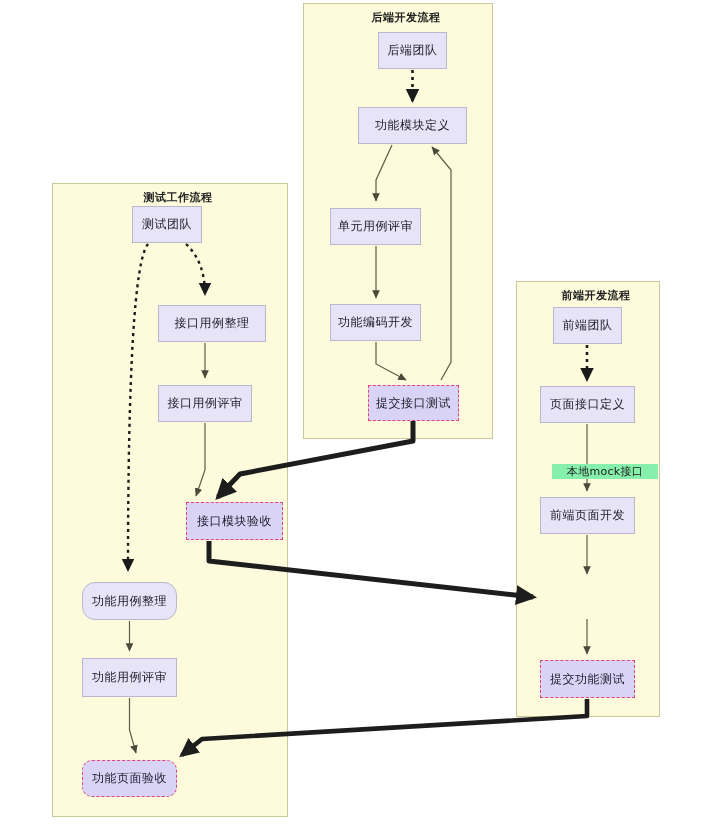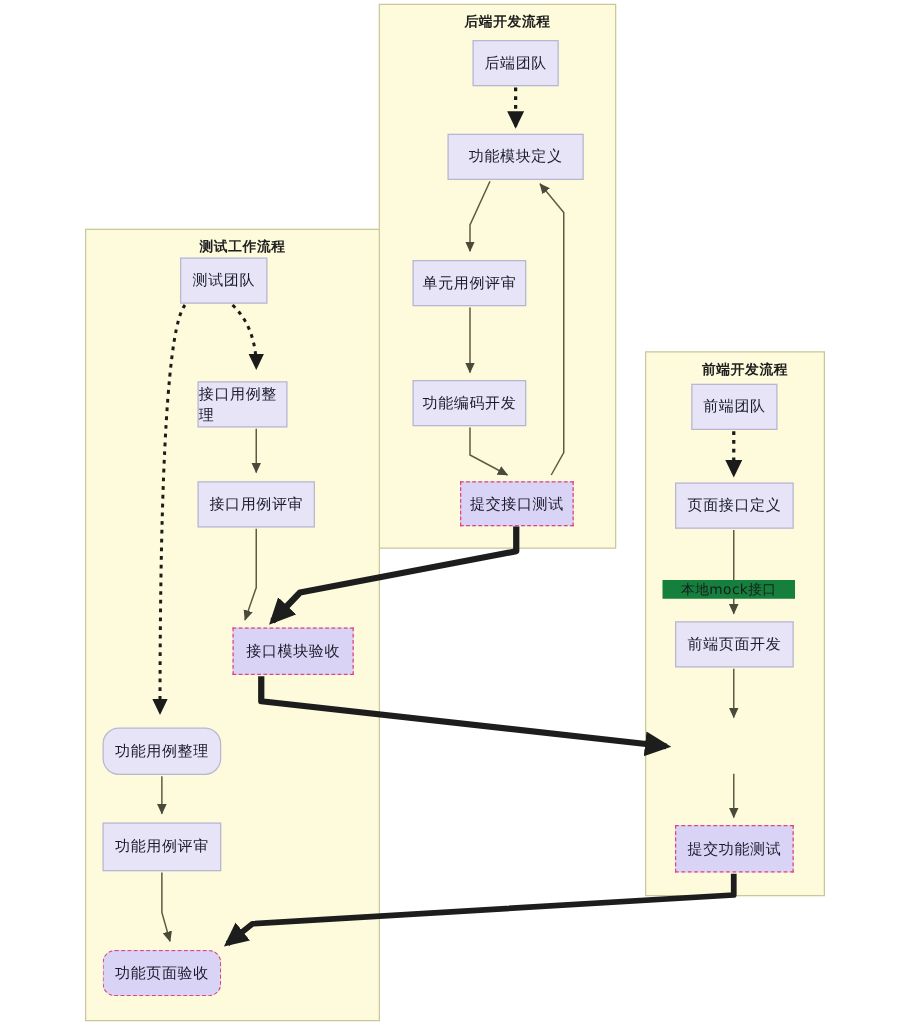--- a/index.html
+++ b/index.html
@@ -25,21 +25,21 @@
 </style>
 </head>
 <body>
 
 <div id="canvas">
 
   <div class="swimlane" style="left:303px;top:3px;width:190px;height:436px;">
     <div class="swimlane-title">后端开发流程</div>
   </div>
 
-  <div class="swimlane" style="left:52px;top:183px;width:236px;height:634px;margin-left:16px;">
+  <div class="swimlane" style="left:52px;top:183px;width:236px;height:634px;">
     <div class="swimlane-title">测试工作流程</div>
   </div>
 
   <div class="swimlane" style="left:516px;top:281px;width:144px;height:436px;">
     <div class="swimlane-title">前端开发流程</div>
   </div>
 
   <svg class="lines" viewBox="0 0 720 824" xmlns="http://www.w3.org/2000/svg">
     <defs>
       <marker id="ah-thin" markerWidth="9" markerHeight="9" refX="6.5" refY="3.2" orient="auto" markerUnits="strokeWidth">
@@ -103,25 +103,25 @@
   </div>
 
   <div class="node" style="left:330px;top:208px;width:91px;height:37px;">
     <span>单元用例评审</span>
   </div>
 
   <div class="node dashed" style="left:368px;top:385px;width:91px;height:36px;">
     <span>提交接口测试</span>
   </div>
 
-  <div class="node" style="left:144px;top:206px;width:70px;height:37px;">
+  <div class="node" style="left:132px;top:206px;width:70px;height:37px;">
     <span>测试团队</span>
   </div>
 
-  <div class="node" style="left:158px;top:305px;width:72px;height:37px;">
+  <div class="node" style="left:158px;top:305px;width:108px;height:37px;">
     <span>接口用例整理</span>
   </div>
 
   <div class="node" style="left:158px;top:385px;width:94px;height:37px;">
     <span>接口用例评审</span>
   </div>
 
   <div class="node dashed" style="left:165px;top:502px;width:97px;height:38px;margin-left:21px;">
     <span>接口模块验收</span>
   </div>
@@ -148,17 +148,17 @@
 
   <div class="node" style="left:540px;top:497px;width:95px;height:37px;">
     <span>前端页面开发</span>
   </div>
 
 
   <div class="node dashed" style="left:540px;top:660px;width:95px;height:38px;">
     <span>提交功能测试</span>
   </div>
 
-  <div class="edge-label" style="left:530px;top:464px;width:106px;background:#15803d;">
+  <div class="edge-label" style="left:552px;top:464px;width:106px;background:#86efac;">
     <span>本地mock接口</span>
   </div>
 
 </div>
 
 </body></html>

